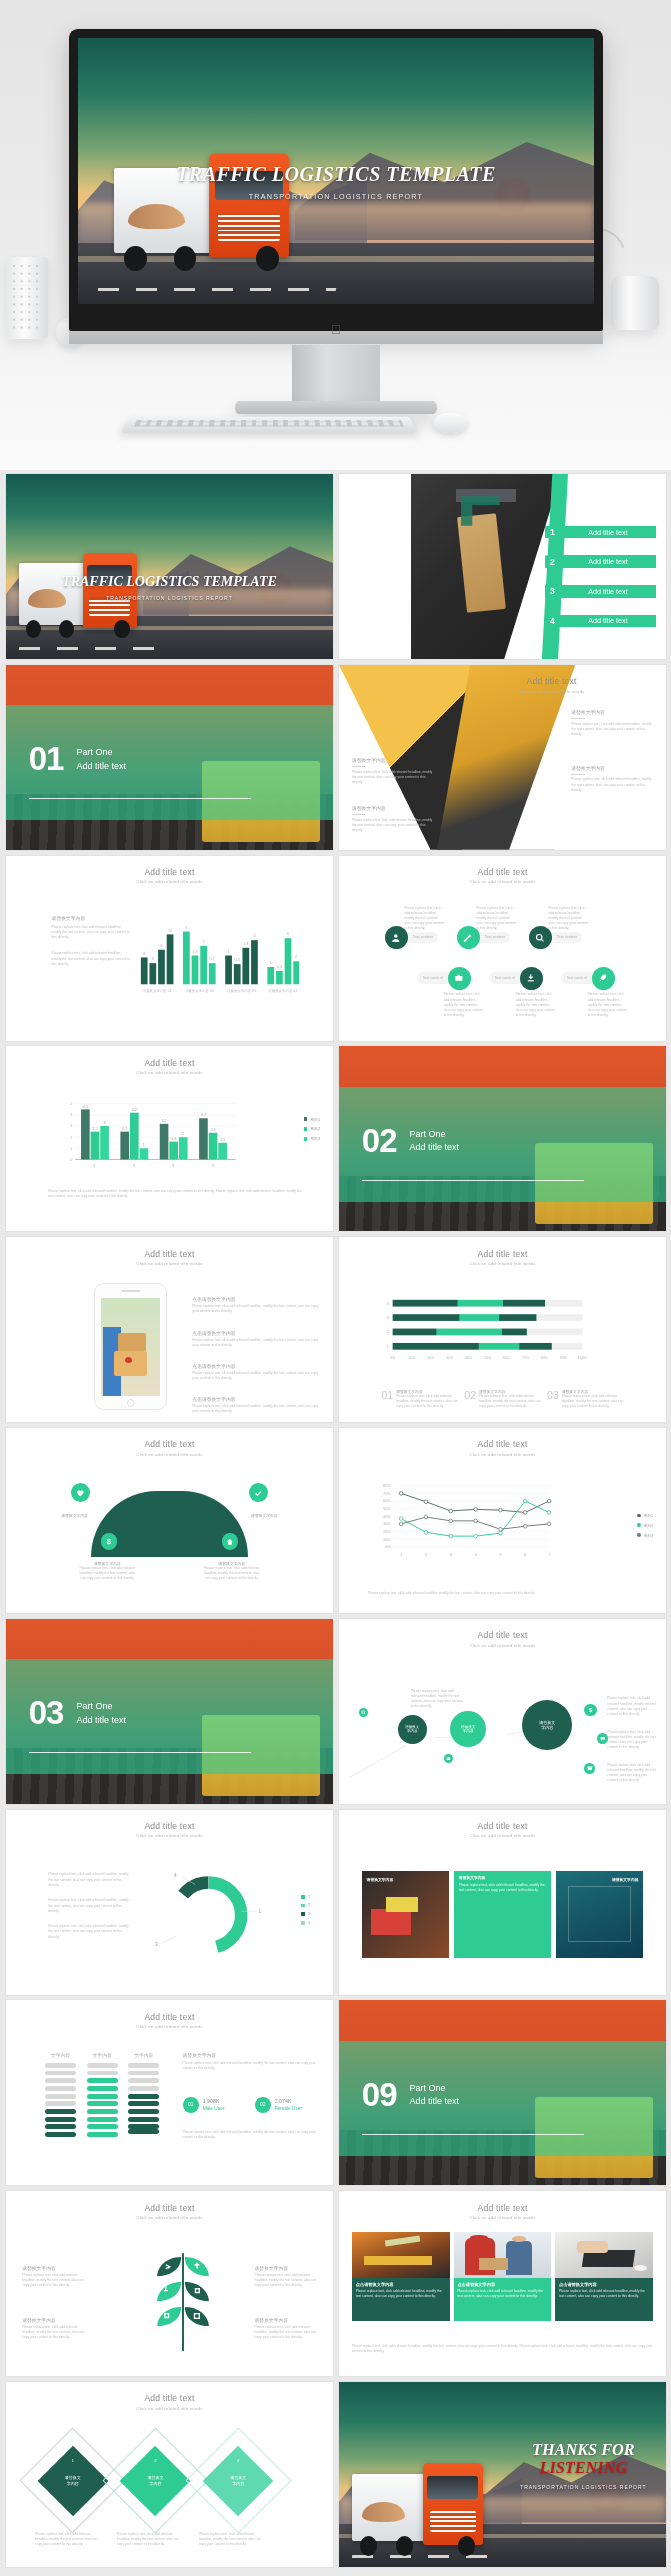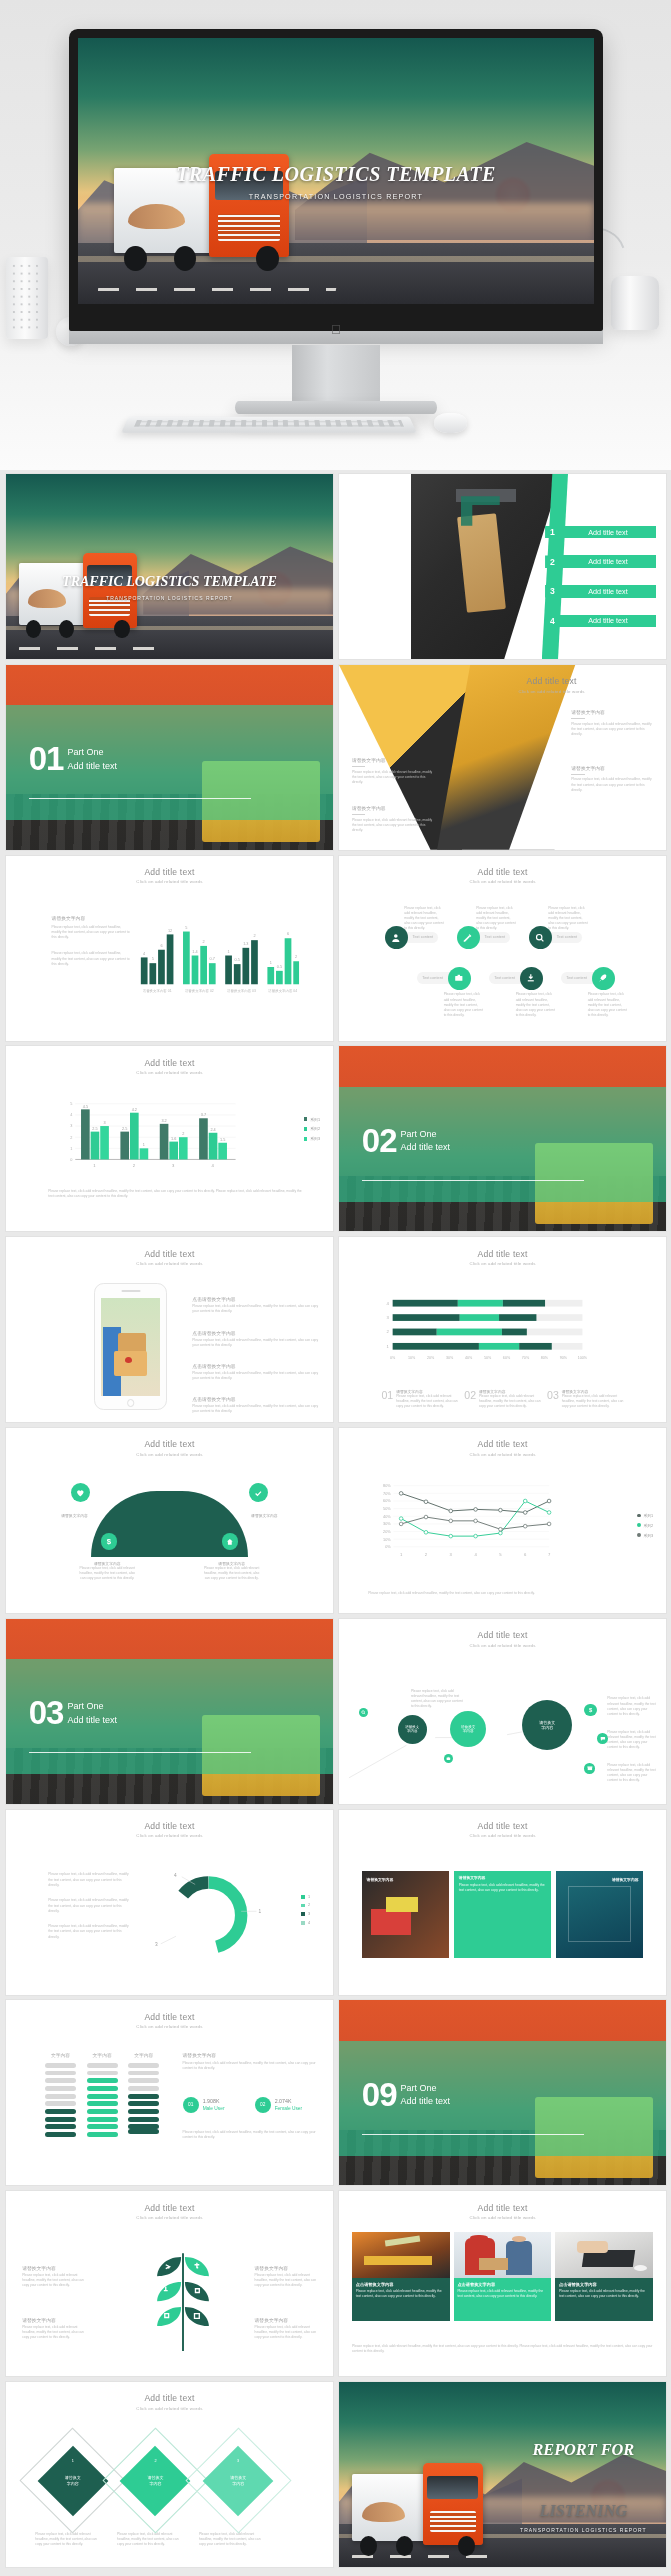--- a/index.html
+++ b/index.html
@@ -118,21 +118,21 @@
   .numbar .num { width:14.4px; height:12.5px; background:#2ecc94; color:#fff; font-weight:bold; font-size:8.6px;
     display:flex; align-items:center; justify-content:center; clip-path:polygon(0 0,70% 0,100% 50%,70% 100%,0 100%); }
   .numbar .bar { flex:1; height:12.5px; background:#2ecc94; display:flex; align-items:center; justify-content:center;
     color:#fff; font-size:7.2px; }
 
   
   .part-bg { position:absolute; inset:0; background:linear-gradient(180deg,#e0562a 0%,#d8512b 26%,#6a5a46 60%,#2a2b2f 100%); }
   .part-veil { position:absolute; left:0; right:0; top:22%; height:62%; background:rgba(46,204,148,.62); }
   .part-ct { position:absolute; left:7%; top:42%; display:flex; align-items:center; color:#fff; }
   .part-num { font-size:33px; font-weight:bold; line-height:1; letter-spacing:-1px; }
-  .part-txt { margin-left:4px; }
+  .part-txt { margin-left:13px; }
   .part-txt .p1 { font-size:9px; }
   .part-txt .p2 { font-size:9px; margin-top:3.8px; }
   .part-rule { position:absolute; left:7%; top:72%; width:68%; height:1px; background:rgba(255,255,255,.85); }
   .part-yellow { position:absolute; right:4%; bottom:4%; width:36%; height:44%;
     background:linear-gradient(180deg,#f2d24a,#d9a62c); border-radius:2.9px; opacity:.92; }
   .part-rails { position:absolute; left:0; right:0; bottom:0; height:30%;
     background:repeating-linear-gradient(92deg,#3b3a38 0 8.6px,#2a2927 8.6px 17.3px); opacity:.9; }
 
   
   .circ { border-radius:50%; display:flex; align-items:center; justify-content:center; color:#fff; }
@@ -1122,21 +1122,21 @@
           <div class="tt-cab">
               <div class="tt-win"></div>
               <div class="tt-grill"></div>
             </div>
           <div class="tt-w1"></div>
             <div class="tt-w2"></div>
             <div class="tt-w3"></div>
         </div>
       </div>
       <div style="position:absolute;right:6%;top:32%;text-align:center;">
-        <div style="font-family:'Liberation Serif',serif;font-style:italic;font-weight:bold;font-size:16.3px;color:#fff;text-shadow:0 1px 2.9px rgba(0,0,0,.35);line-height:1.1;">REPORT FOR</div>
-        <div style="font-family:'Liberation Serif',serif;font-style:italic;font-weight:bold;font-size:16.3px;color:#737373;text-shadow:0 1px 2.9px rgba(0,0,0,.35);line-height:1.1;margin-top:43px;">LISTENING</div>
+        <div style="font-family:'Liberation Serif',serif;font-style:italic;font-weight:bold;font-size:16.3px;color:#fff;text-shadow:0 1px 2.9px rgba(0,0,0,.35);line-height:1.1;">THANKS FOR</div>
+        <div style="font-family:'Liberation Serif',serif;font-style:italic;font-weight:bold;font-size:16.3px;color:#b91c1c;text-shadow:0 1px 2.9px rgba(0,0,0,.35);line-height:1.1;">LISTENING</div>
         <div style="font-size:5px;letter-spacing:1px;color:#f2f2f2;margin-top:6.7px;text-shadow:0 1px 1.9px rgba(0,0,0,.45);">TRANSPORTATION LOGISTICS REPORT</div>
       </div>
     </div>
   </div>
 
 </div>
 
 
 </body></html>

